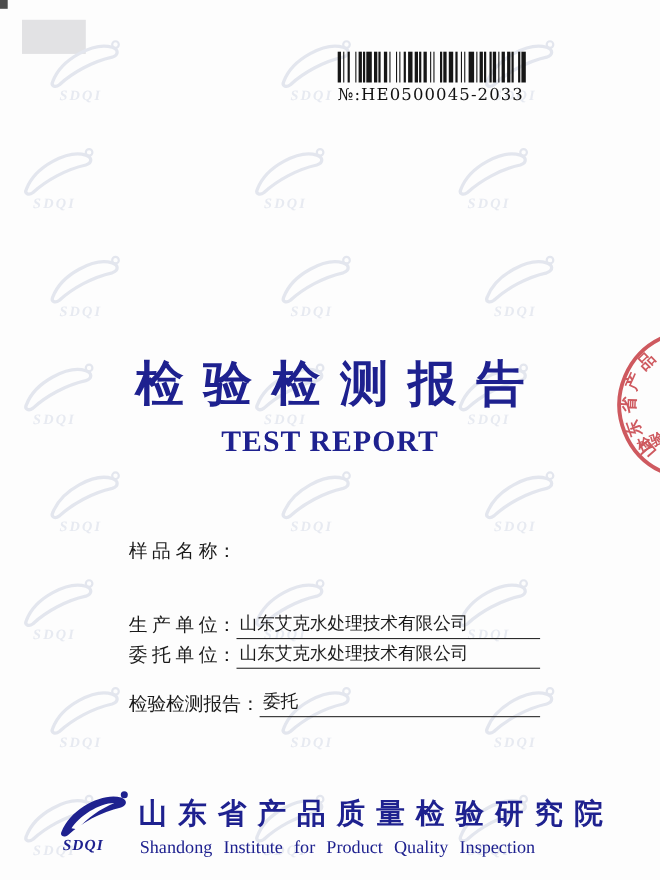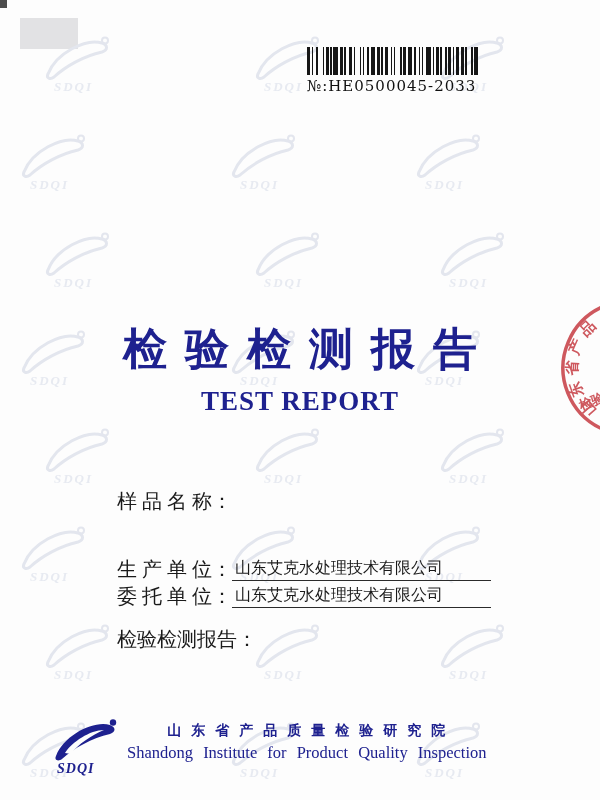--- a/index.html
+++ b/index.html
@@ -31,32 +31,32 @@
   .title-en {
     margin:7px 0 0 0; font-size:27px; font-weight:bold; color:#1e218f;
     letter-spacing:1px; font-family:"Liberation Serif", serif;
   }
   
   .stamp { position:absolute; left:545px; top:283px; width:170px; height:170px; }
   
   .fields { position:absolute; left:117px; top:0; width:374px; }
   .field { position:absolute; left:0; width:374px; display:flex; align-items:flex-end; }
   .field-1 { top:489px; } .field-2 { top:536px;margin-top:20px; } .field-3 { top:583px; } .field-4 { top:627px; }
-  .field-label { white-space:pre; font-size:20px; line-height:24px; flex:none; }
+  .field-label { white-space:pre; font-size:17px; line-height:24px; flex:none; }
   .field-value {
     flex:1; font-size:16px; line-height:24px; padding-left:3px;
     border-bottom:1.5px solid #2b2b2b; white-space:nowrap; overflow:hidden;
   }
   
   .footer { position:absolute; left:50px; top:716px; width:510px; display:flex; align-items:flex-start; }
   .footer-logo { flex:none; width:70px; height:62px; }
   .footer-names { margin-left:6px; padding-top:6px; }
   .org-zh {
-    margin:0; font-size:14px; font-weight:bold; color:#1e218f;
-    letter-spacing:10px; margin-right:-10px; white-space:nowrap;text-align:center;
+    margin:0; font-size:26px; font-weight:bold; color:#1e218f;
+    letter-spacing:10px; margin-right:-10px; white-space:nowrap;
   }
   .org-en {
     margin:3px 0 0 1px; font-size:16.5px; color:#1e218f;
     word-spacing:6px; white-space:nowrap;
   }
 </style>
 </head>
 <body>
 
 <div class="page">
@@ -132,20 +132,21 @@
     <div class="field field-2">
       <span class="field-label">生 产 单 位：</span>
       <span class="field-value">山东艾克水处理技术有限公司</span>
     </div>
     <div class="field field-3">
       <span class="field-label">委 托 单 位：</span>
       <span class="field-value">山东艾克水处理技术有限公司</span>
     </div>
     <div class="field field-4">
       <span class="field-label">检验检测报告：</span>
+      <span class="field-value">委托</span>
     </div>
   </div>
 
   <div class="footer">
     <svg class="footer-logo" viewBox="0 0 70 62" xmlns="http://www.w3.org/2000/svg">
       <path d="M6 40 C14 19 44 4 60 9 C66 11 66 16 60 18 C42 22 24 32 12 43 C8 46 4 44 6 40 Z" fill="#1e218f"></path>
       <path d="M15 37 C22 26 40 14 54 14 C42 19 28 28 21 38 Z" fill="#fdfdfd"></path>
       <circle cx="63" cy="6.5" r="3.2" fill="#1e218f"></circle>
       <text x="7" y="57" font-size="14" font-style="italic" font-weight="bold" letter-spacing="1" fill="#1e218f">SDQI</text>
     </svg>

